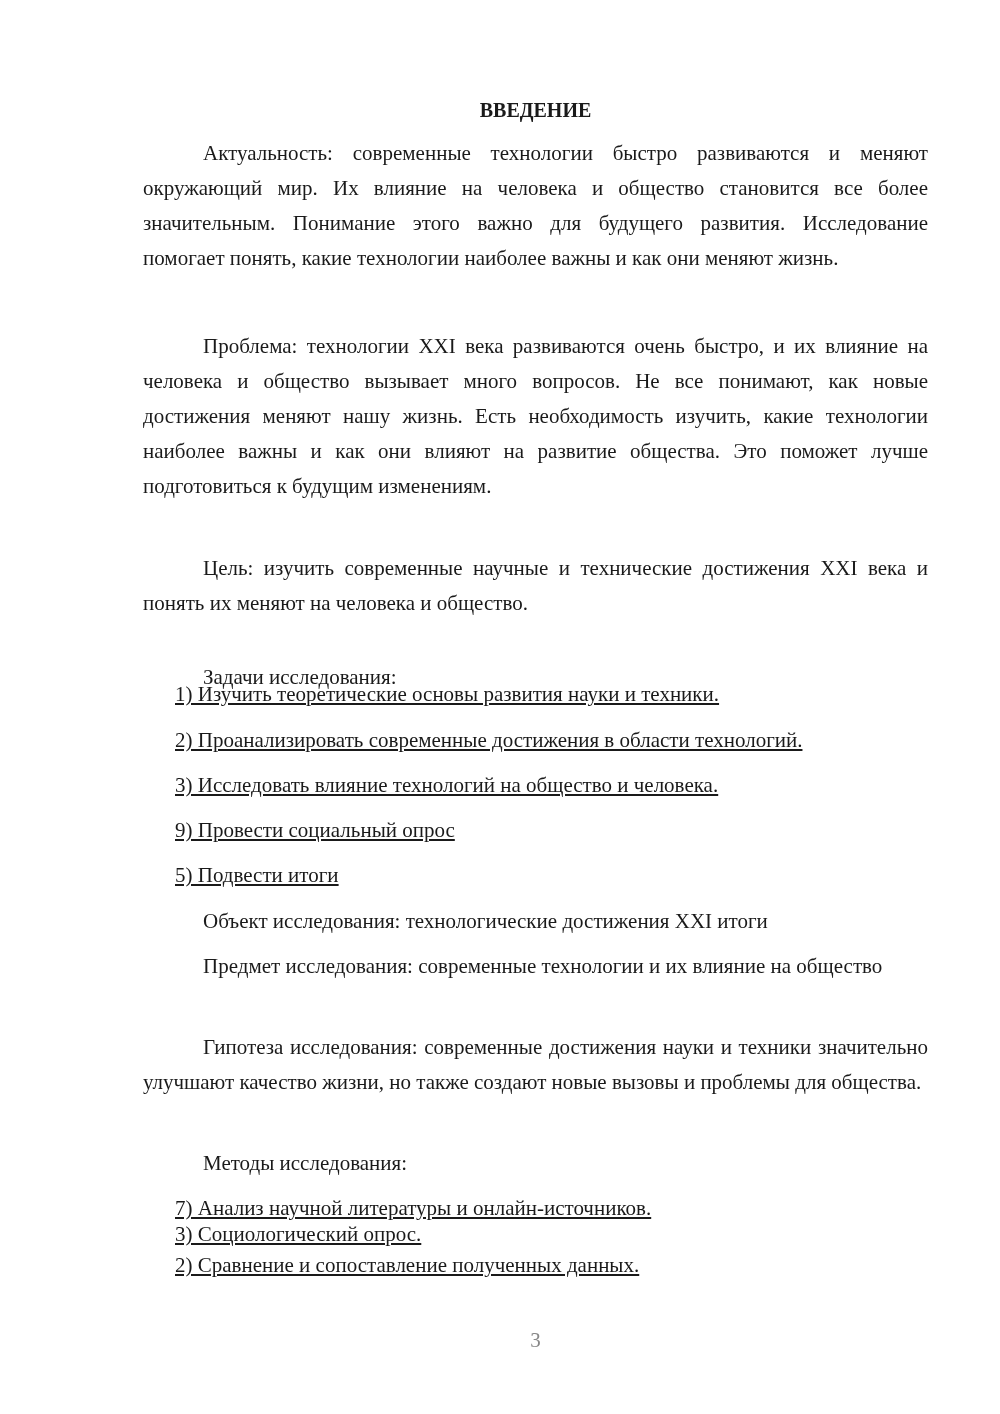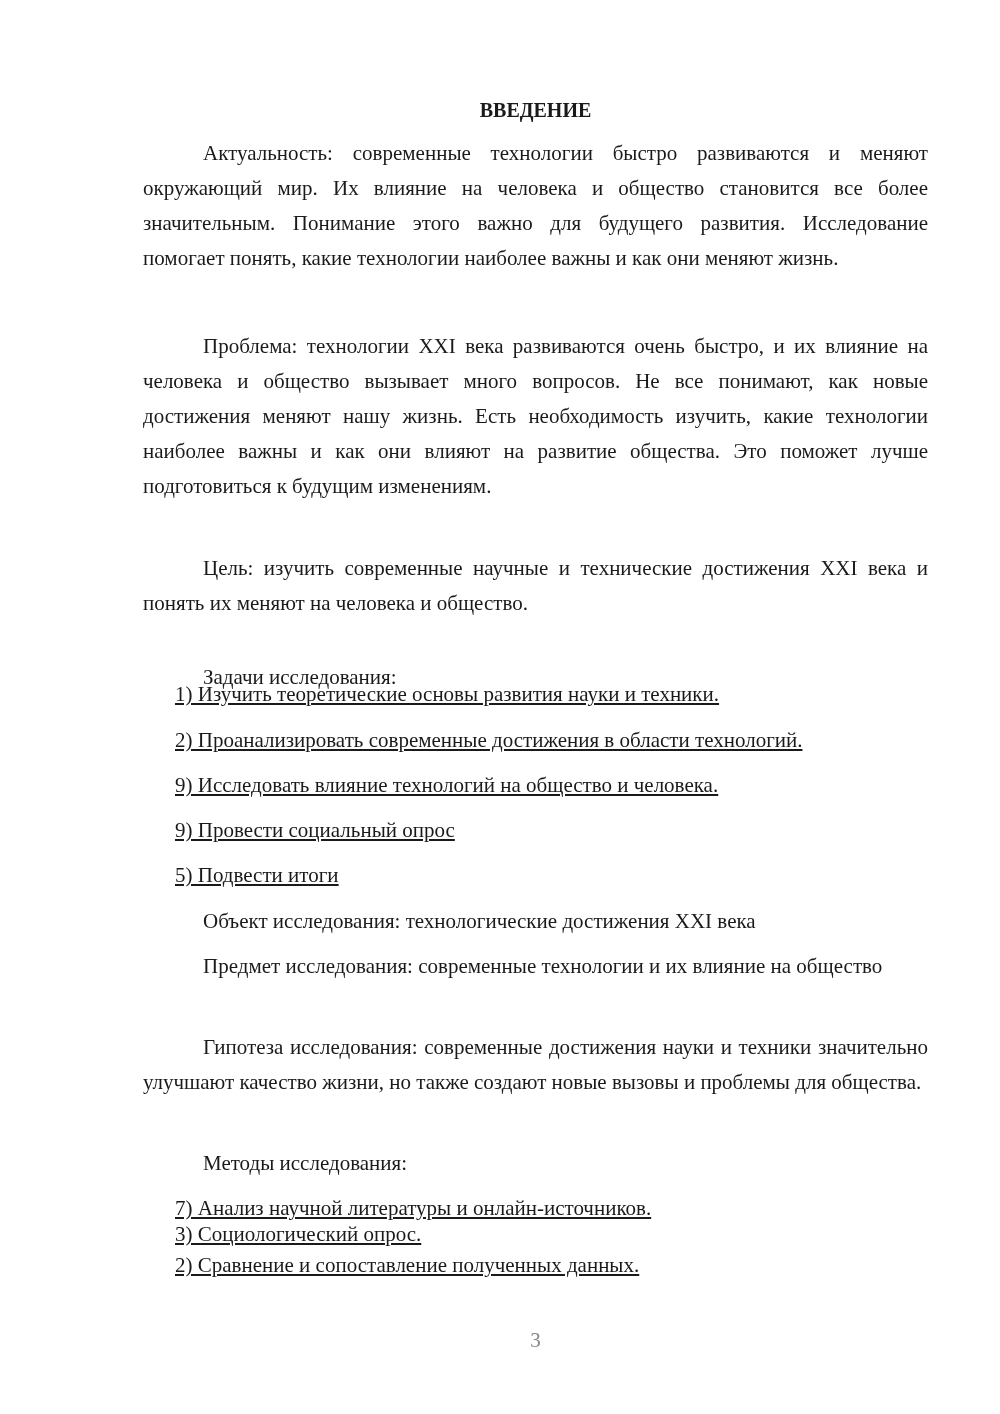--- a/index.html
+++ b/index.html
@@ -25,25 +25,25 @@
 
   <div class="para" style="top:136px;"><span class="indent"></span><span>Актуальность: современные технологии быстро развиваются и меняют окружающий мир. Их влияние на человека и общество становится все более значительным. Понимание этого важно для будущего развития. Исследование помогает понять, какие технологии наиболее важны и как они меняют жизнь.</span></div>
 
   <div class="para" style="top:329px;"><span class="indent"></span><span>Проблема: технологии XXI века развиваются очень быстро, и их влияние на человека и общество вызывает много вопросов. Не все понимают, как новые достижения меняют нашу жизнь. Есть необходимость изучить, какие технологии наиболее важны и как они влияют на развитие общества. Это поможет лучше подготовиться к будущим изменениям.</span></div>
 
   <div class="para" style="top:551px;"><span class="indent"></span><span>Цель: изучить современные научные и технические достижения XXI века и понять их меняют на человека и общество.</span></div>
 
   <div class="line ind" style="top:663px;">Задачи исследования:</div>
   <div class="item" style="top:680px;">1) Изучить теоретические основы развития науки и техники.</div>
   <div class="item" style="top:726px;">2) Проанализировать современные достижения в области технологий.</div>
-  <div class="item" style="top:771px;">9) Исследовать влияние технологий на общество и человека.</div>
+  <div class="item" style="top:771px;">3) Исследовать влияние технологий на общество и человека.</div>
   <div class="item" style="top:816px;">9) Провести социальный опрос</div>
   <div class="item" style="top:861px;">5) Подвести итоги</div>
 
-  <div class="line ind" style="top:907px;">Объект исследования: технологические достижения XXI века</div>
+  <div class="line ind" style="top:907px;">Объект исследования: технологические достижения XXI итоги</div>
 
   <div class="para" style="top:949px;"><span class="indent"></span><span>Предмет исследования: современные технологии и их влияние на общество</span></div>
 
   <div class="para" style="top:1030px;"><span class="indent"></span><span>Гипотеза исследования: современные достижения науки и техники значительно улучшают качество жизни, но также создают новые вызовы и проблемы для общества.</span></div>
 
   <div class="line ind" style="top:1149px;">Методы исследования:</div>
   <div class="item" style="top:1194px;">7) Анализ научной литературы и онлайн-источников.</div>
   <div class="item" style="top:1239px;margin-top:12px;">2) Сравнение и сопоставление полученных данных.</div>
   <div class="item" style="top:1220px;">3) Социологический опрос.</div>
 

